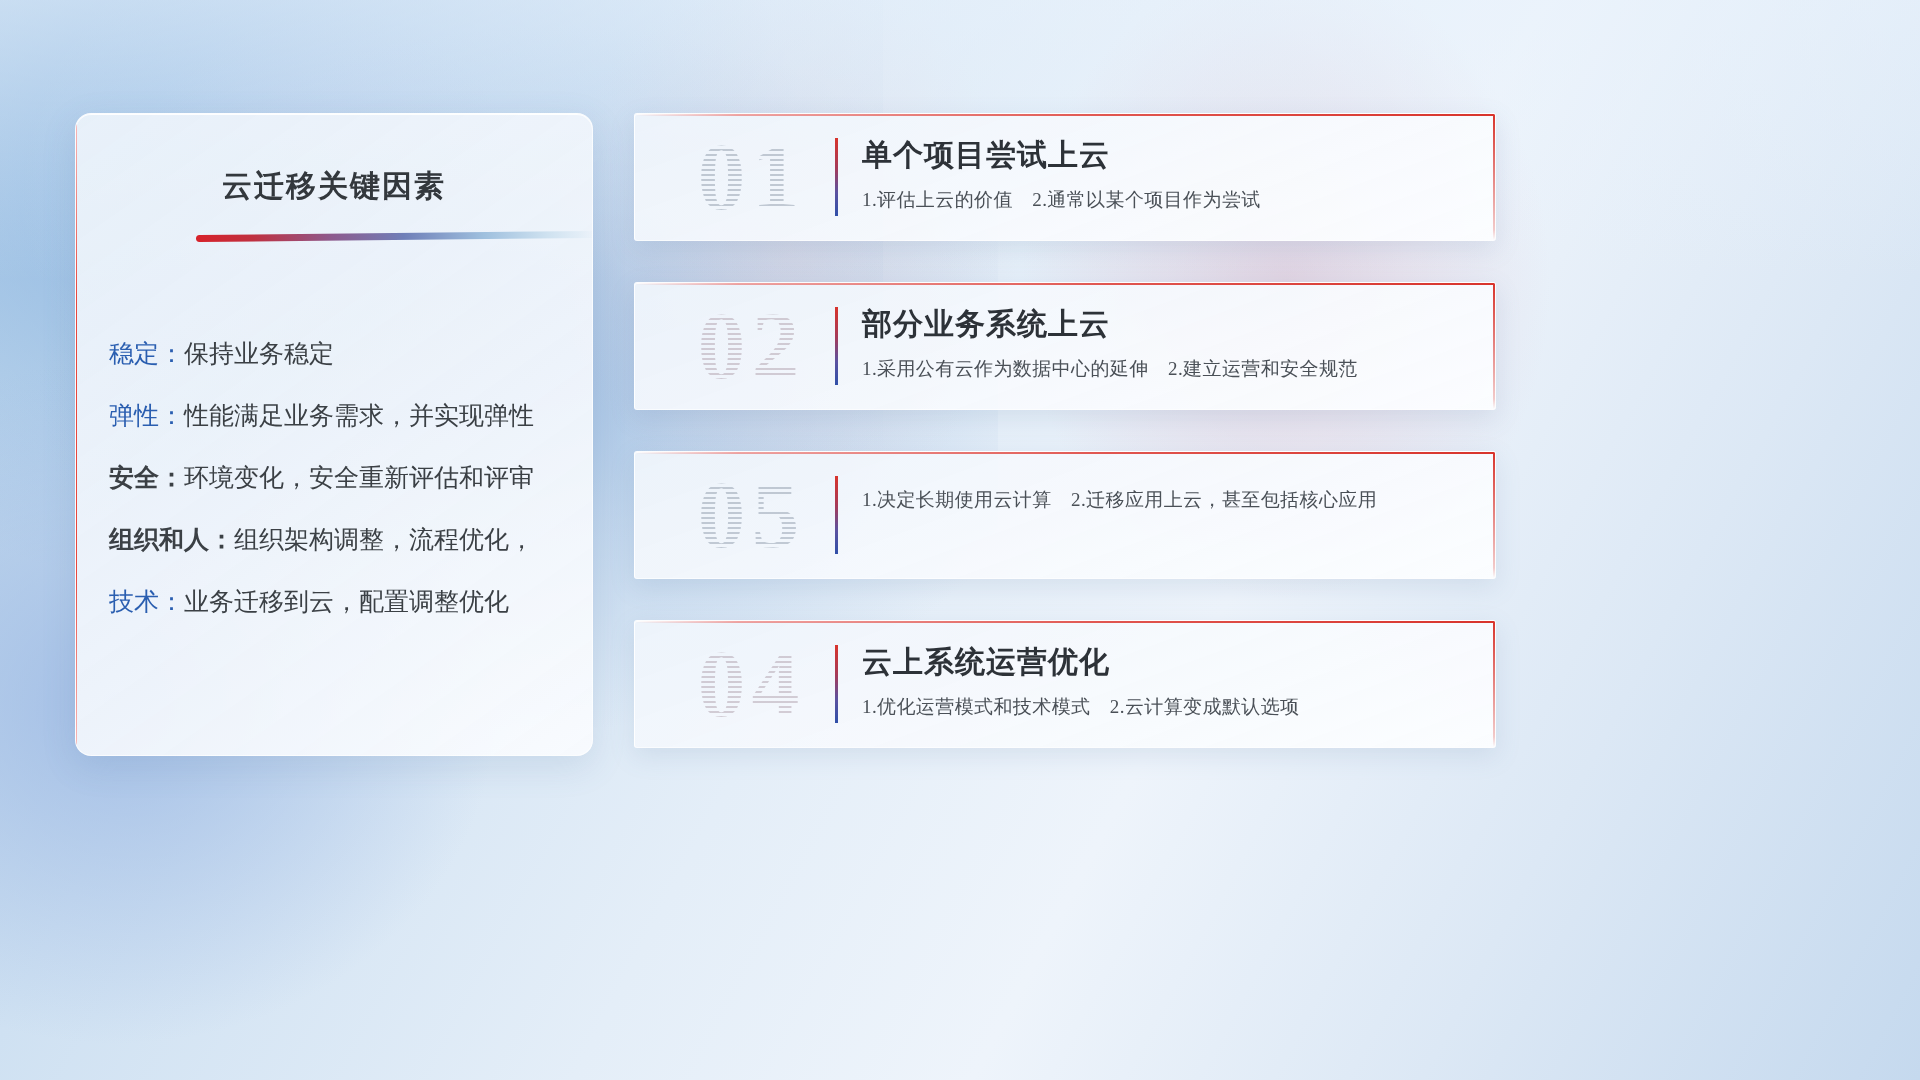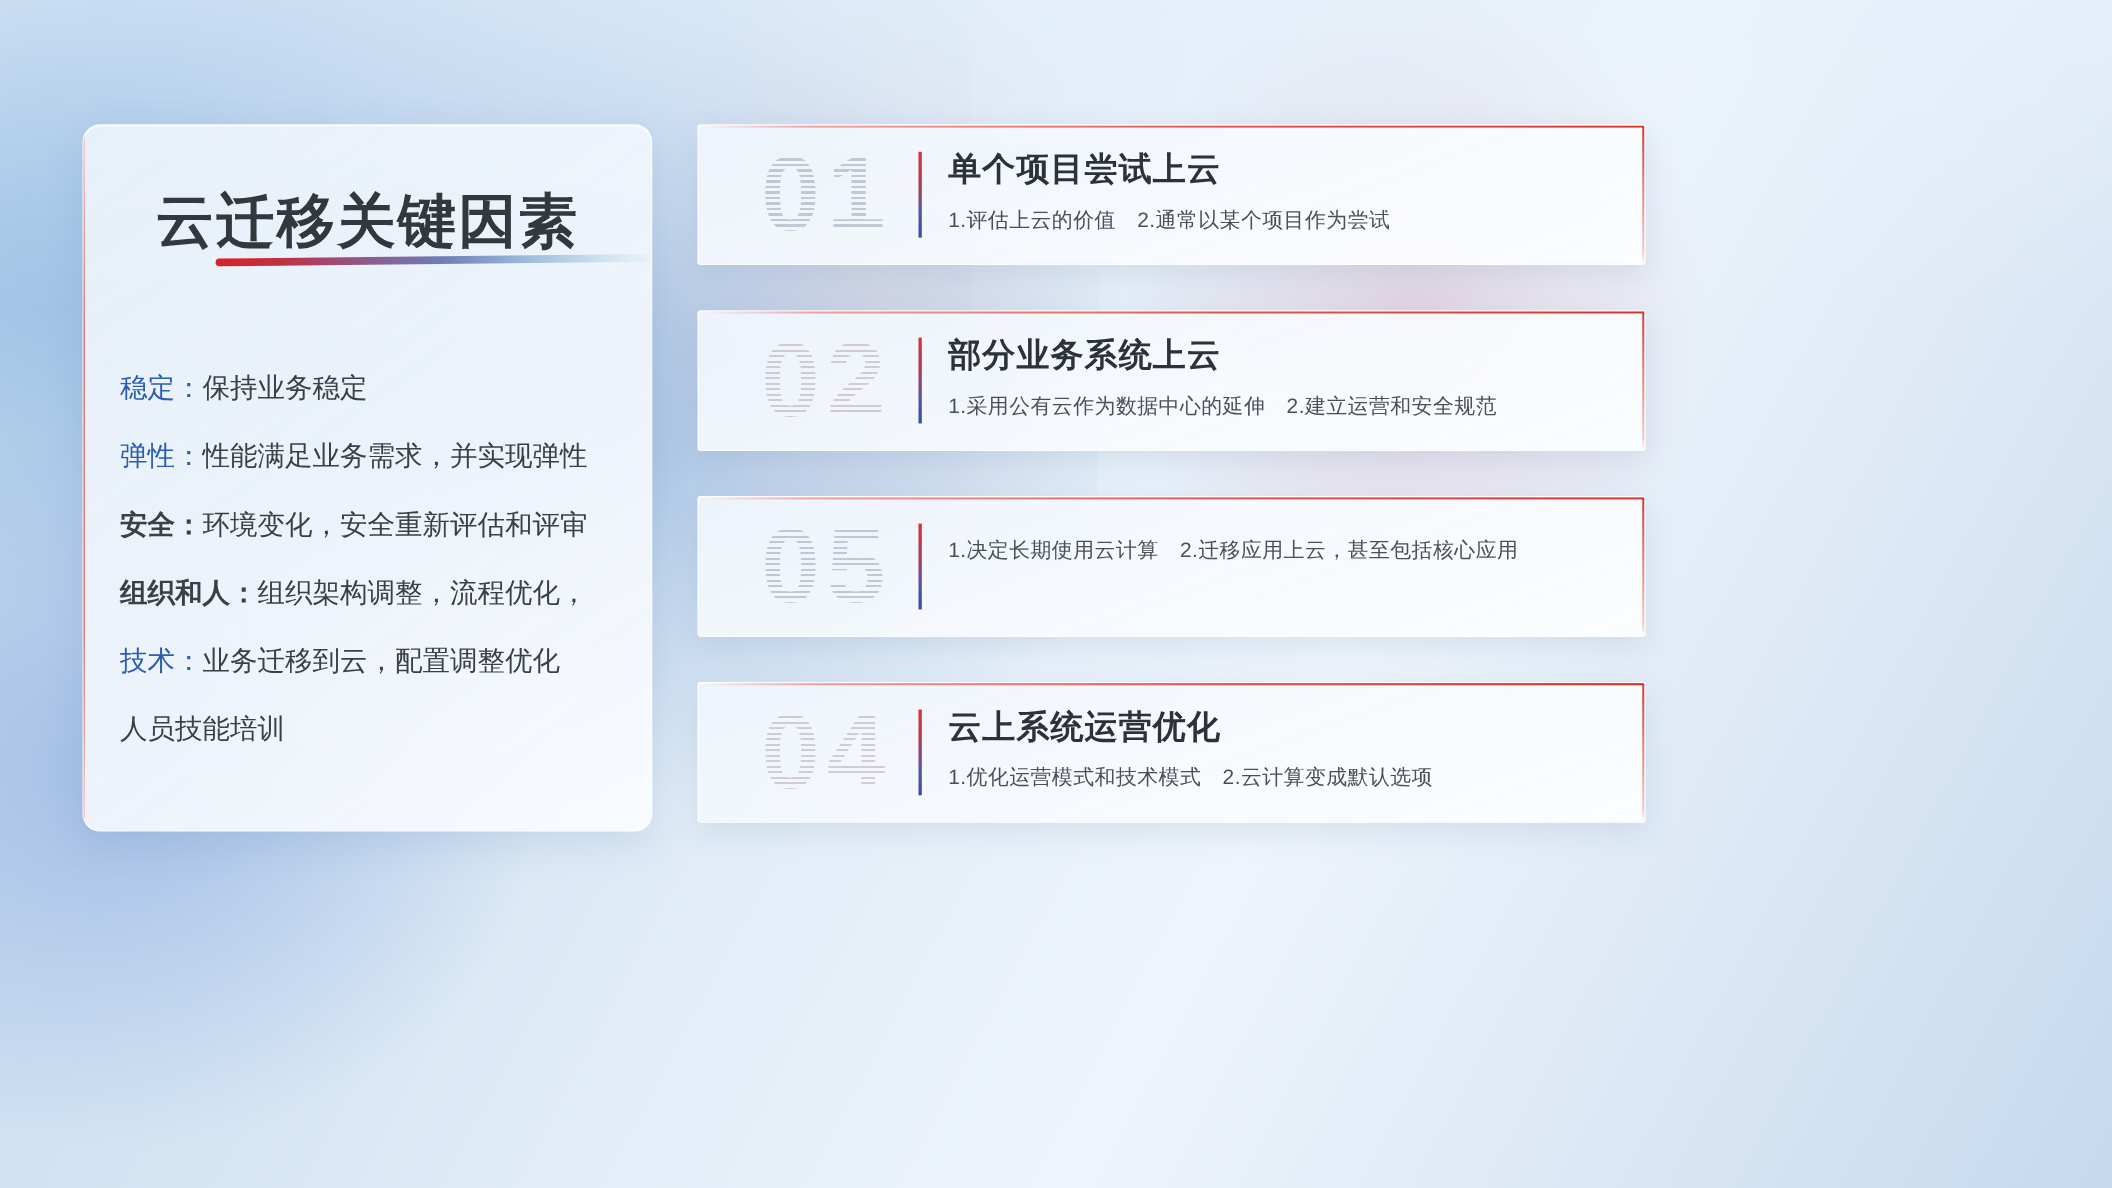--- a/index.html
+++ b/index.html
@@ -63,21 +63,21 @@
     overflow:hidden;
   }
   #leftPanel::before{
     content:""; position:absolute; left:-1px; top:10px; bottom:10px; width:2px;
     background:linear-gradient(180deg,#f7b7b7 0%,#e8463f 28%,#e8463f 72%,#f7b7b7 100%);
     border-radius:2px;
   }
   .panelTitle {
     position:absolute; left:0; right:0; top:52px;
     text-align:center;
-    font-size:53px; font-weight:bold; color:#33383d;
+    font-size:30px; font-weight:bold; color:#33383d;
     letter-spacing:2px;
   }
   .titleRule {
     position:absolute; left:120px; top:119px; width:400px; height:7px;
     background:linear-gradient(90deg,#d7222a 0%,#c0303f 14%,#8d5a8d 34%,#6f7fb8 52%,#9fc0de 72%,#cfe2f0 88%,rgba(221,236,246,0) 100%);
     border-radius:4px 0 0 4px;
     transform:skewY(-0.6deg);
   }
 
   .factorList { position:absolute; left:33px; top:208px; right:20px; }
@@ -92,20 +92,21 @@
 
   
   #cards { position:absolute; left:634px; top:113px; width:862px; }
   .card {
     position:relative; width:862px; height:128px; margin-bottom:41px;
     background:linear-gradient(160deg, rgba(238,244,251,.95) 0%, rgba(246,249,253,.93) 45%, rgba(252,253,255,.96) 100%);
     border:1px solid rgba(255,255,255,.7);
     border-radius:3px;
     box-shadow:0 8px 26px rgba(92,126,166,.15), inset 0 1px 0 rgba(255,255,255,.85);
     overflow:hidden;
+    font-family:Liberation Serif, serif;
   }
   .card::after{
     content:""; position:absolute; left:0; right:0; top:0; height:2px;
     background:linear-gradient(90deg, rgba(231,92,86,0) 0%, rgba(231,92,86,.55) 12%, #e0554f 55%, #d8342c 100%);
   }
   .cardEdge{
     position:absolute; right:0; top:0; bottom:0; width:2px;
     background:linear-gradient(180deg,#d8342c 0%, rgba(216,52,44,.25) 92%, rgba(216,52,44,0) 100%);
   }
 
@@ -174,21 +175,20 @@
 
   <section id="leftPanel">
     <h1 class="panelTitle">云迁移关键因素</h1>
     <div class="titleRule"></div>
     <div class="factorList" id="factorList">
         <div class="factorRow"><span class="factorLabel blue">稳定：</span><span class="factorText">保持业务稳定</span></div>
         <div class="factorRow"><span class="factorLabel blue">弹性：</span><span class="factorText">性能满足业务需求，并实现弹性</span></div>
         <div class="factorRow"><span class="factorLabel gray">安全：</span><span class="factorText">环境变化，安全重新评估和评审</span></div>
         <div class="factorRow"><span class="factorLabel gray">组织和人：</span><span class="factorText">组织架构调整，流程优化，</span></div>
         <div class="factorRow"><span class="factorLabel blue">技术：</span><span class="factorText">业务迁移到云，配置调整优化</span></div>
-        <div class="factorRow"><span class="factorLabel gray"></span><span class="factorText">人员技能培训</span></div>
       </div>
   </section>
 
   <section id="cards">
       <article class="card">
         <div class="cardEdge"></div>
         <div class="numWrap">
           <div class="numGlyph">01</div>
         </div>
         <div class="divider"></div>

